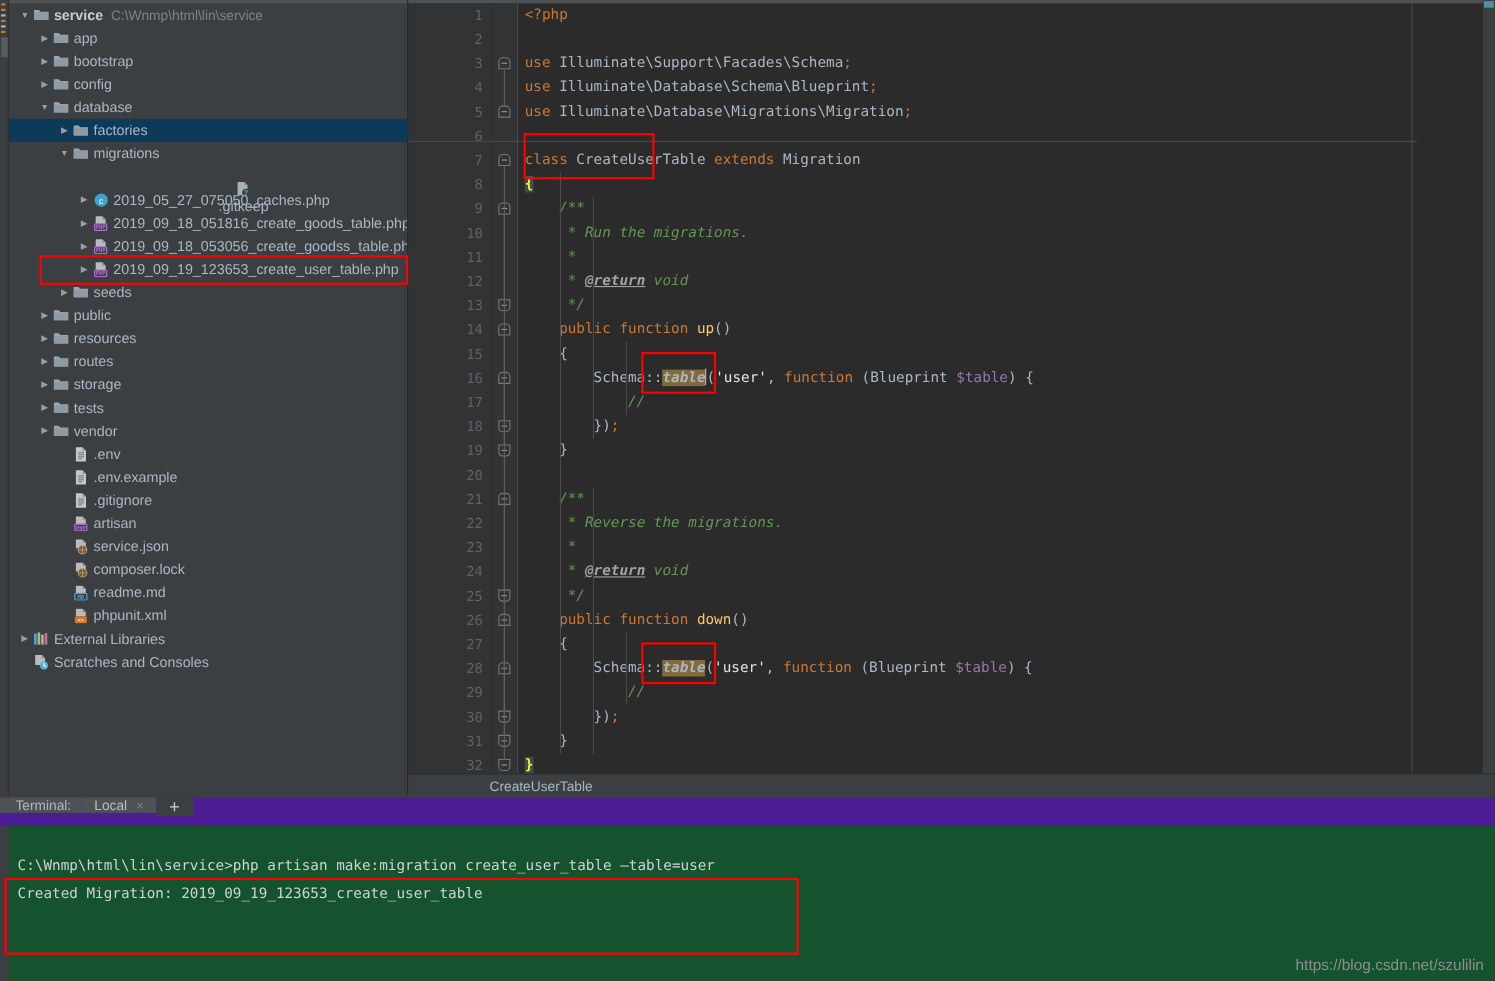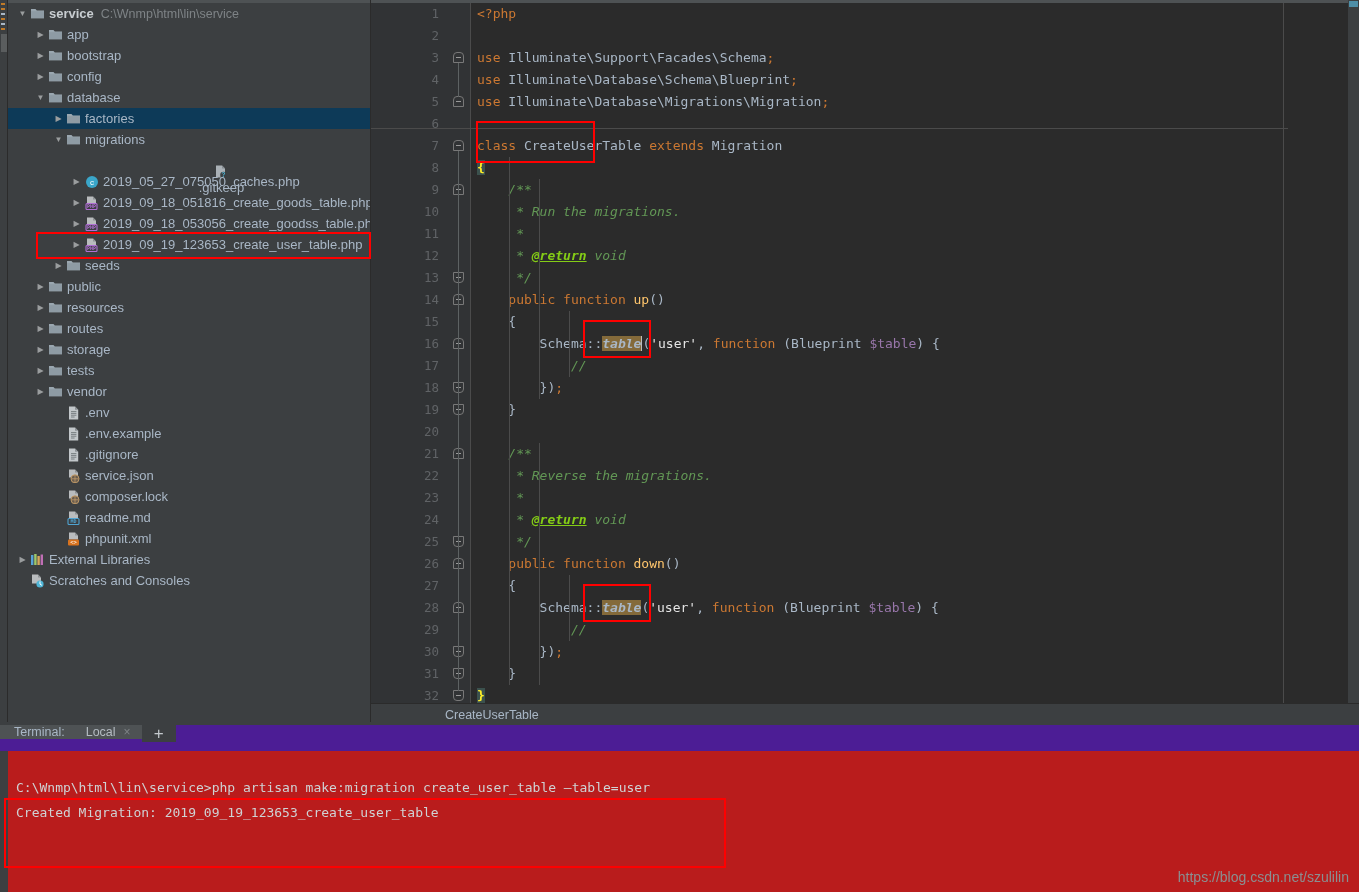--- a/index.html
+++ b/index.html
@@ -85,21 +85,21 @@
   .indentguide {
     position:absolute; width:1px; background:#4b4b4b;
   }
   .margin-guide { position:absolute; left:1283px; top:3px; width:1px; height:700px; background:#4b4b4b; }
   .sep-line { position:absolute; left:371px; top:128px; width:917px; height:1px; background:#4b4b4b; }
 
   
   .kw    { color:#cc7832; }
   .str   { color:#e5e5e5; }
   .cmt   { color:#629755; font-style:italic; }
-  .doctag{ color:#84cc16; font-style:italic; font-weight:bold; text-decoration:underline;text-align:right; }
+  .doctag{ color:#a3a3a3; font-style:italic; font-weight:bold; text-decoration:underline;text-align:right; }
   .fn    { color:#ffc66d; }
   .var   { color:#9876aa;text-align:center; }
   .semi  { color:#cc7832; }
   .hl-search { background:#846a3a; color:#a9b7c6; font-weight:bold; font-style:italic; }
   .hl-brace  { background:#3b514d; color:#ffef28; font-weight:bold; }
   .caret { display:inline-block; width:1px; height:15px; background:#bbbbbb; vertical-align:-3px; }
 
   
   .breadcrumb {
     position:absolute; left:371px; top:703px; width:988px; height:22px;
@@ -126,21 +126,21 @@
     display:flex; align-items:center; gap:8px; padding:0 11px;
     font-size:12.5px; color:#b5bcc2; background:#4e5254;
   }
   .term-tab .x { color:#7e8386; font-size:12px; }
   .term-plus {
     display:flex; align-items:center; padding:0 12px; color:#c4c9cd;
     font-size:17px; line-height:1; background:#3c3f41;
   }
   .term-body {
     position:absolute; left:8px; top:26px; width:1351px; height:141px;
-    background:#b91c1c;
+    background:#14532d;
     font-family:"DejaVu Sans Mono", monospace; font-size:13px;
     color:#cfd2d4; padding:24px 0 0 8px;
   }
   .term-line { line-height:25px; white-space:pre; }
 
   
   .redbox { position:absolute; border:2px solid #ff0000; pointer-events:none; }
 
   
   .watermark {
@@ -407,20 +407,32 @@
               <path d="M8 0.5l3.2 3.2H8z" fill="#8d9296"></path>
               <g stroke="#6f7679" stroke-width="0.9">
                 <line x1="4" y1="5.6" x2="9.4" y2="5.6"></line>
                 <line x1="4" y1="7.4" x2="9.4" y2="7.4"></line>
                 <line x1="4" y1="9.2" x2="9.4" y2="9.2"></line>
                 <line x1="4" y1="11" x2="7.6" y2="11"></line>
               </g>
             </svg>
           </span>
           <span class="lbl">.gitignore</span>
+        </div>
+        <div class="row" style="padding-left: 44px;">
+          <span class="arrow none"></span>
+          <span class="ico">
+            <svg width="15" height="14" viewBox="0 0 15 14">
+              <path d="M3 0.5h6l3 3v4H3z" fill="#b9bcbe"></path>
+              <path d="M9 0.5l3 3H9z" fill="#8e9295"></path>
+              <rect x="2" y="7.5" width="11" height="6" rx="1" fill="none" stroke="#b06fd4" stroke-width="1.1"></rect>
+              <text x="7.5" y="12.4" font-size="5" fill="#b06fd4" text-anchor="middle" font-family="monospace" font-weight="bold">PHP</text>
+            </svg>
+          </span>
+          <span class="lbl">artisan</span>
         </div>
         <div class="row" style="padding-left: 44px;">
           <span class="arrow none"></span>
           <span class="ico">
             <svg width="15" height="14" viewBox="0 0 15 14">
               <path d="M3 0.5h6l3 3v5H3z" fill="#b9bcbe"></path>
               <path d="M9 0.5l3 3H9z" fill="#8e9295"></path>
               <circle cx="9" cy="9.8" r="4" fill="#6a5d4f"></circle>
               <circle cx="9" cy="9.8" r="4" fill="none" stroke="#c9a06a" stroke-width="0.9"></circle>
               <path d="M5.4 9.8h7.2M9 5.9v7.8" stroke="#c9a06a" stroke-width="0.7"></path>

